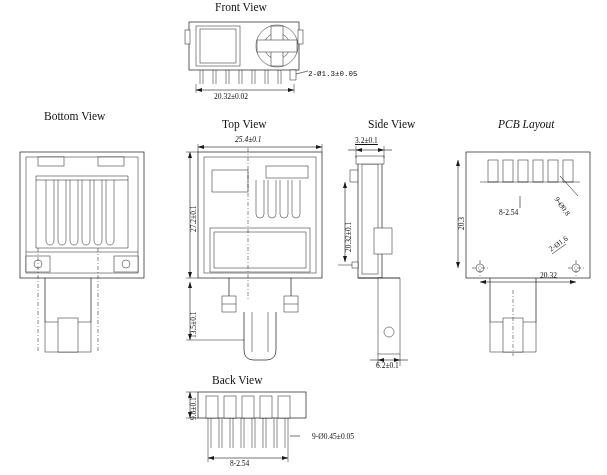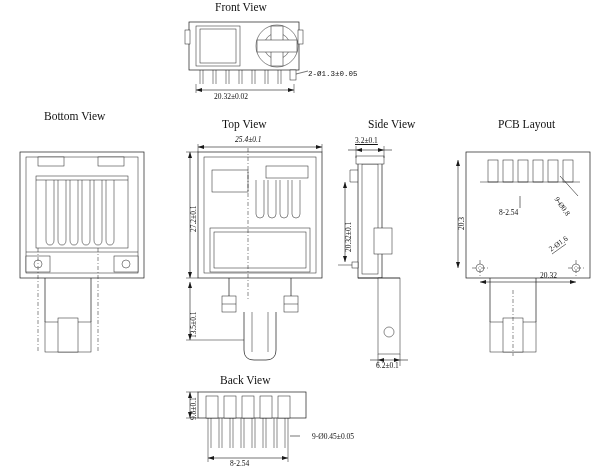--- a/index.html
+++ b/index.html
@@ -270,22 +270,22 @@
       <polygon class="dot" points="288,458 282,456 282,460"></polygon>
       <line class="ln-t" x1="208" y1="448" x2="208" y2="462"></line>
       <line class="ln-t" x1="288" y1="448" x2="288" y2="462"></line>
     </g>
   </svg>
 
   <div class="lbl title" style="left:215px;top:1px;">Front View</div>
   <div class="lbl title" style="left:44px;top:110px;">Bottom View</div>
   <div class="lbl title" style="left:222px;top:118px;">Top View</div>
   <div class="lbl title" style="left:344px;top:118px;margin-left:24px;">Side View</div>
-  <div class="lbl title" style="left:498px;top:118px;">PCB Layout</div>
-  <div class="lbl title" style="left:220px;top:374px;">Back View</div>
+  <div class="lbl title" style="left:498px;top:118px;font-style:italic;">PCB Layout</div>
+  <div class="lbl title" style="left:212px;top:374px;">Back View</div>
 
   <div class="lbl dim" style="left:308px;top:70px;font-family:Liberation Mono, monospace;">2-Ø1.3±0.05</div>
   <div class="lbl dim" style="left:214px;top:92px;">20.32±0.02</div>
 
   <div class="lbl dim" style="left:235px;top:135px;font-style:italic;">25.4±0.1</div>
   <div class="lbl dim dim-v" style="left:189px;top:232px;transform:rotate(-90deg);">27.2±0.1</div>
   <div class="lbl dim dim-v" style="left:189px;top:338px;transform:rotate(-90deg);">13.5±0.1</div>
 
   <div class="lbl dim" style="left:355px;top:136px;text-decoration:underline;">3.2±0.1</div>
   <div class="lbl dim dim-v" style="left:344px;top:252px;transform:rotate(-90deg);">20.32±0.1</div>

